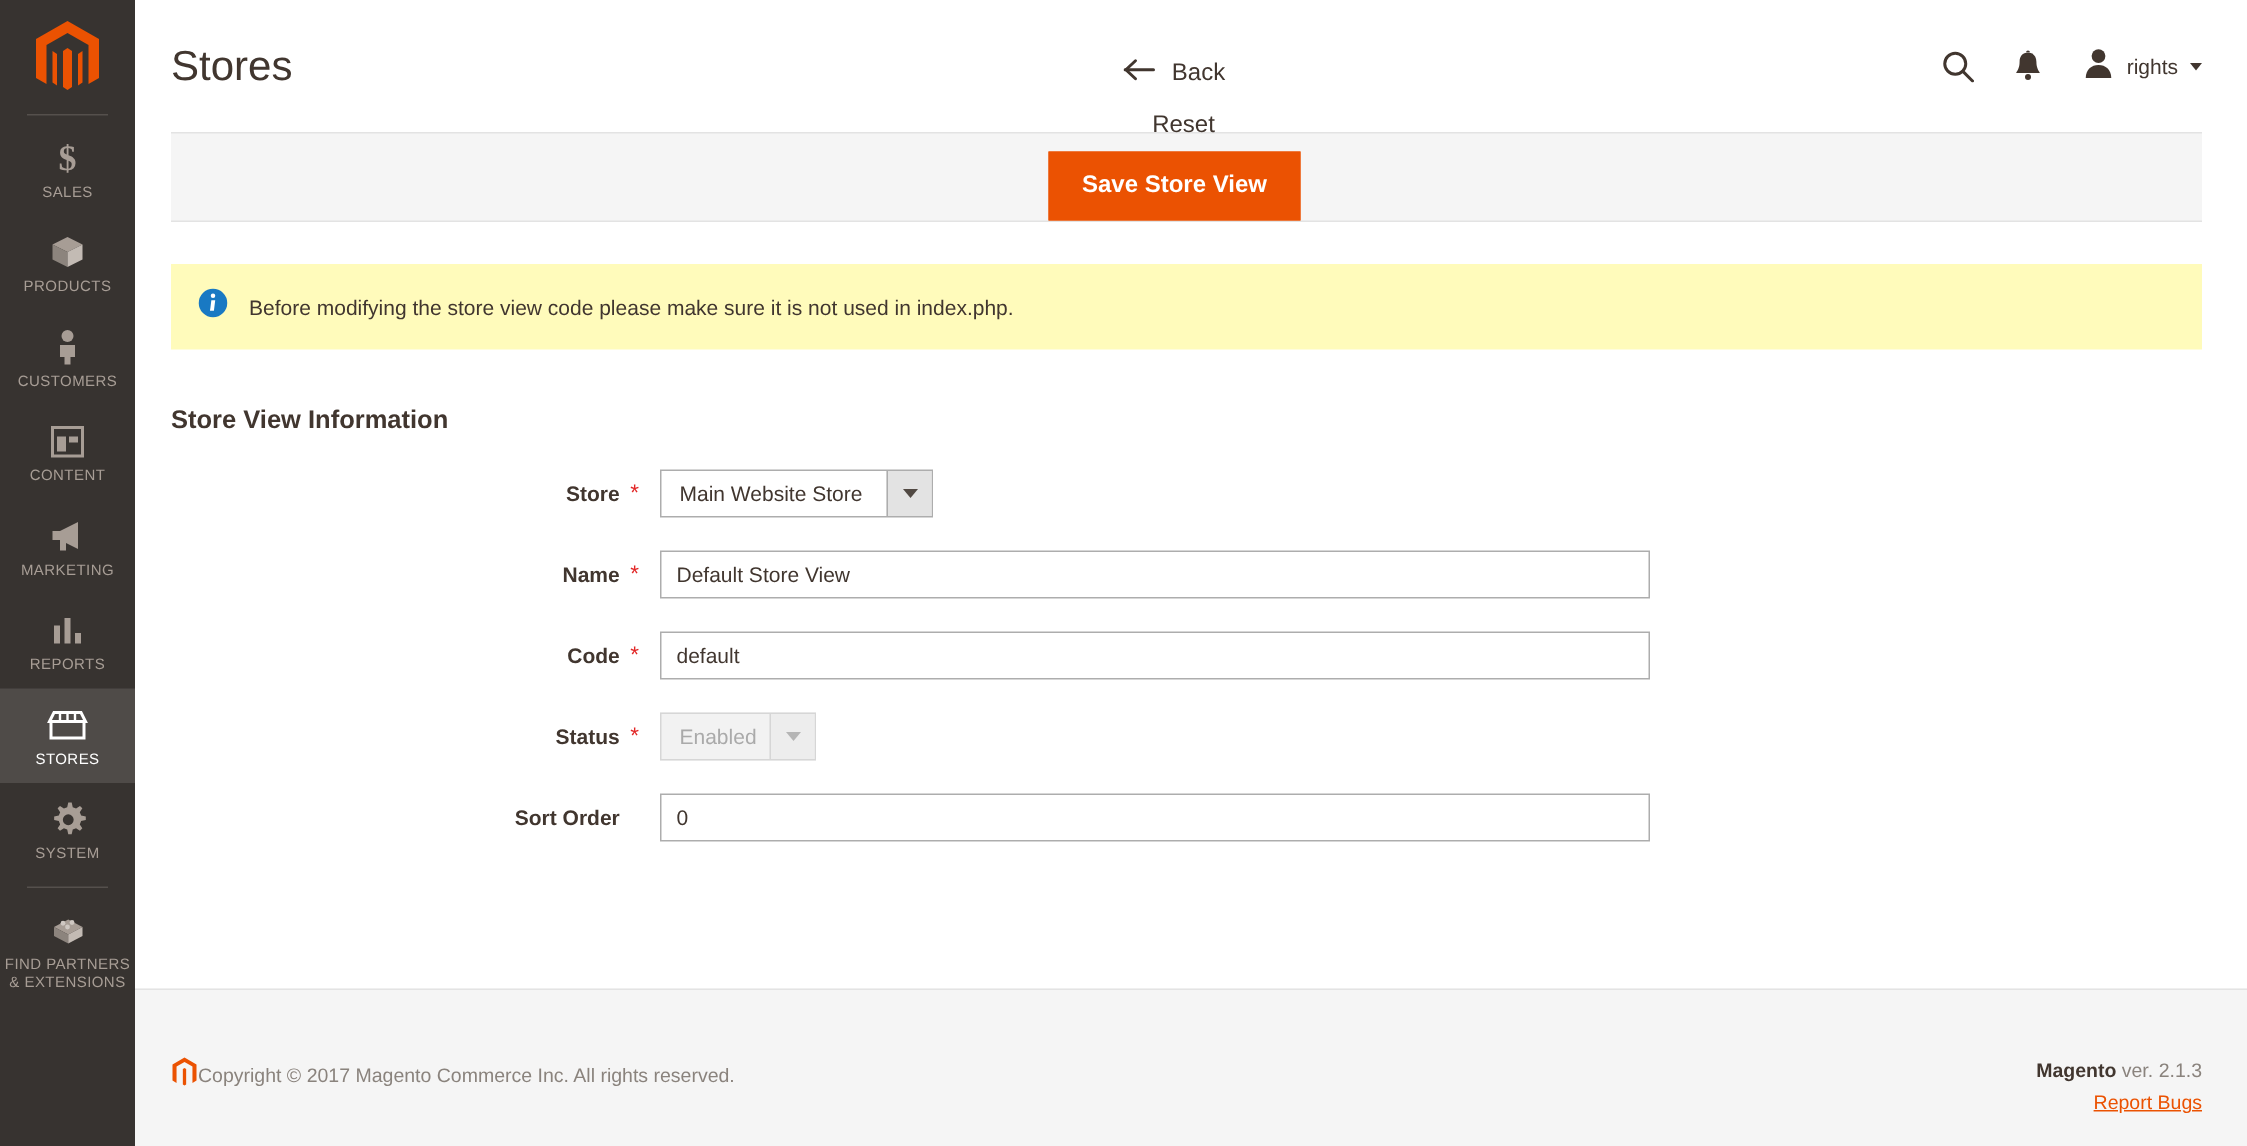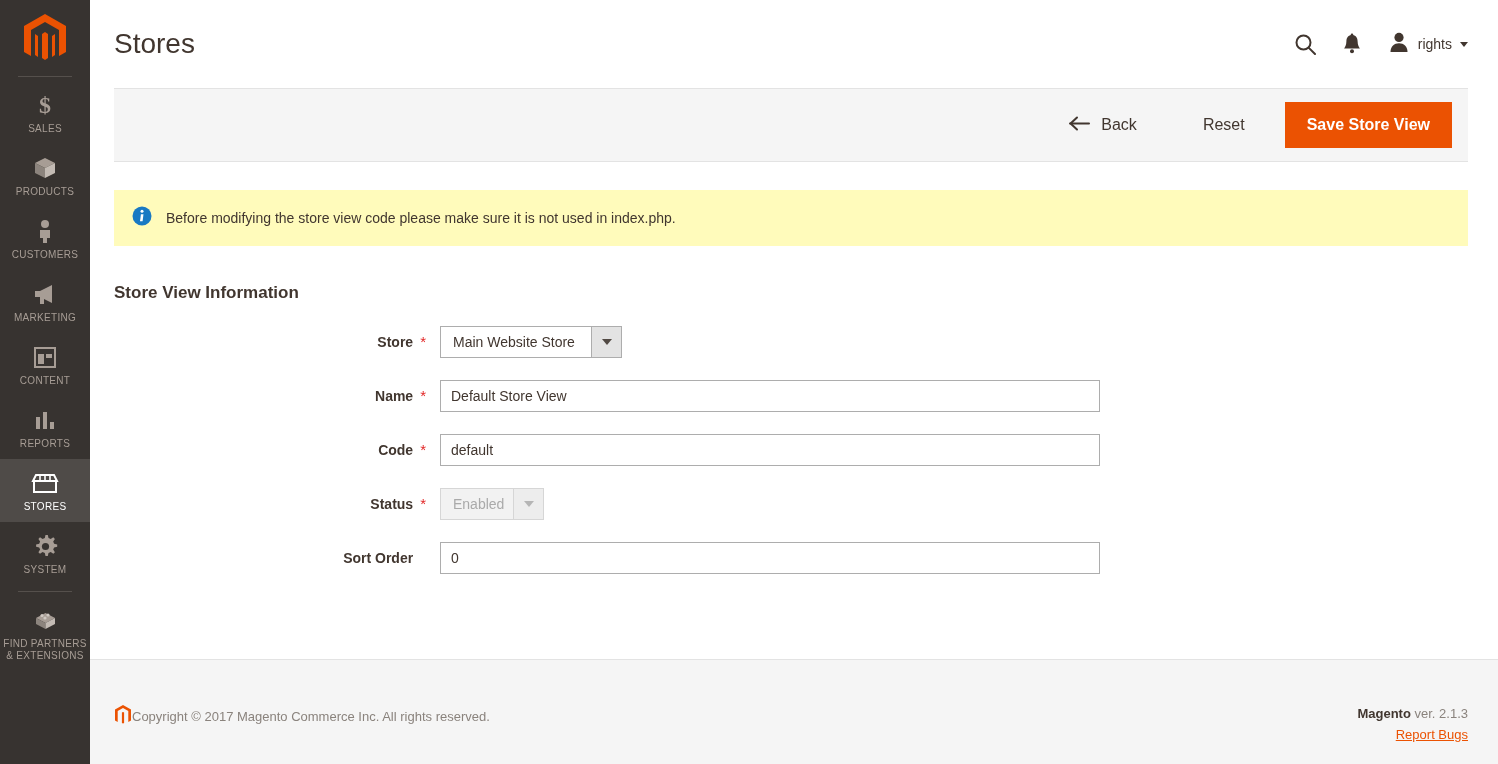--- a/index.html
+++ b/index.html
@@ -72,23 +72,23 @@
     width: 0; height: 0; border-left: 4.5px solid transparent;
     border-right: 4.5px solid transparent; border-top: 5px solid #41362f;
   }
 
   
   .page-actions {
     background: #f5f5f5;
     border-top: 1px solid #e3e3e3;
     border-bottom: 1px solid #e3e3e3;
     margin: 0 30px 0 24px;
-    height: 74px;
+    height: 60px;
     display: flex; align-items: center; justify-content: flex-end;
-    padding-right: 16px; gap: 0;
+    padding-right: 16px; gap: 0; flex-direction: column;
   }
   .btn-back {
     display: flex; align-items: center; gap: 11px;
     font-size: 16px; color: #41362f; cursor: pointer;
     background: none; border: none; padding: 8px 14px;
     font-family: "Liberation Sans", sans-serif;
   }
   .btn-reset {
     font-size: 16px; color: #41362f; cursor: pointer;
     background: none; border: none; padding: 8px 18px;
@@ -229,37 +229,37 @@
         <svg width="18" height="25" viewBox="0 0 18 25">
           <circle cx="9" cy="5" r="4" fill="#a79d95"></circle>
           <path d="M4 11 h10 v8 h-3 v5 h-4 v-5 h-3 Z" fill="#a79d95"></path>
         </svg>
       </span>
       <span class="nav-label">CUSTOMERS</span>
     </div>
 
     <div class="nav-item">
       <span class="nav-icon">
-        <svg width="26" height="22" viewBox="0 0 26 22">
-          <path d="M3 8 h5 l12 -6 v18 l-12 -6 h-5 Z" fill="#a79d95"></path>
-          <rect x="8" y="14" width="4" height="7" fill="#a79d95"></rect>
-        </svg>
-      </span>
-      <span class="nav-label">MARKETING</span>
-    </div>
-
-    <div class="nav-item">
-      <span class="nav-icon">
         <svg width="24" height="23" viewBox="0 0 24 23">
           <rect x="2" y="2" width="20" height="19" fill="none" stroke="#a79d95" stroke-width="2"></rect>
           <rect x="5" y="8" width="6" height="10" fill="#a79d95"></rect>
           <rect x="13" y="8" width="6" height="4" fill="#a79d95"></rect>
         </svg>
       </span>
       <span class="nav-label">CONTENT</span>
+    </div>
+
+    <div class="nav-item">
+      <span class="nav-icon">
+        <svg width="26" height="22" viewBox="0 0 26 22">
+          <path d="M3 8 h5 l12 -6 v18 l-12 -6 h-5 Z" fill="#a79d95"></path>
+          <rect x="8" y="14" width="4" height="7" fill="#a79d95"></rect>
+        </svg>
+      </span>
+      <span class="nav-label">MARKETING</span>
     </div>
 
     <div class="nav-item">
       <span class="nav-icon">
         <svg width="24" height="22" viewBox="0 0 24 22">
           <rect x="3" y="8" width="4" height="12" fill="#a79d95"></rect>
           <rect x="10" y="3" width="4" height="17" fill="#a79d95"></rect>
           <rect x="17" y="13" width="4" height="7" fill="#a79d95"></rect>
         </svg>
       </span>

